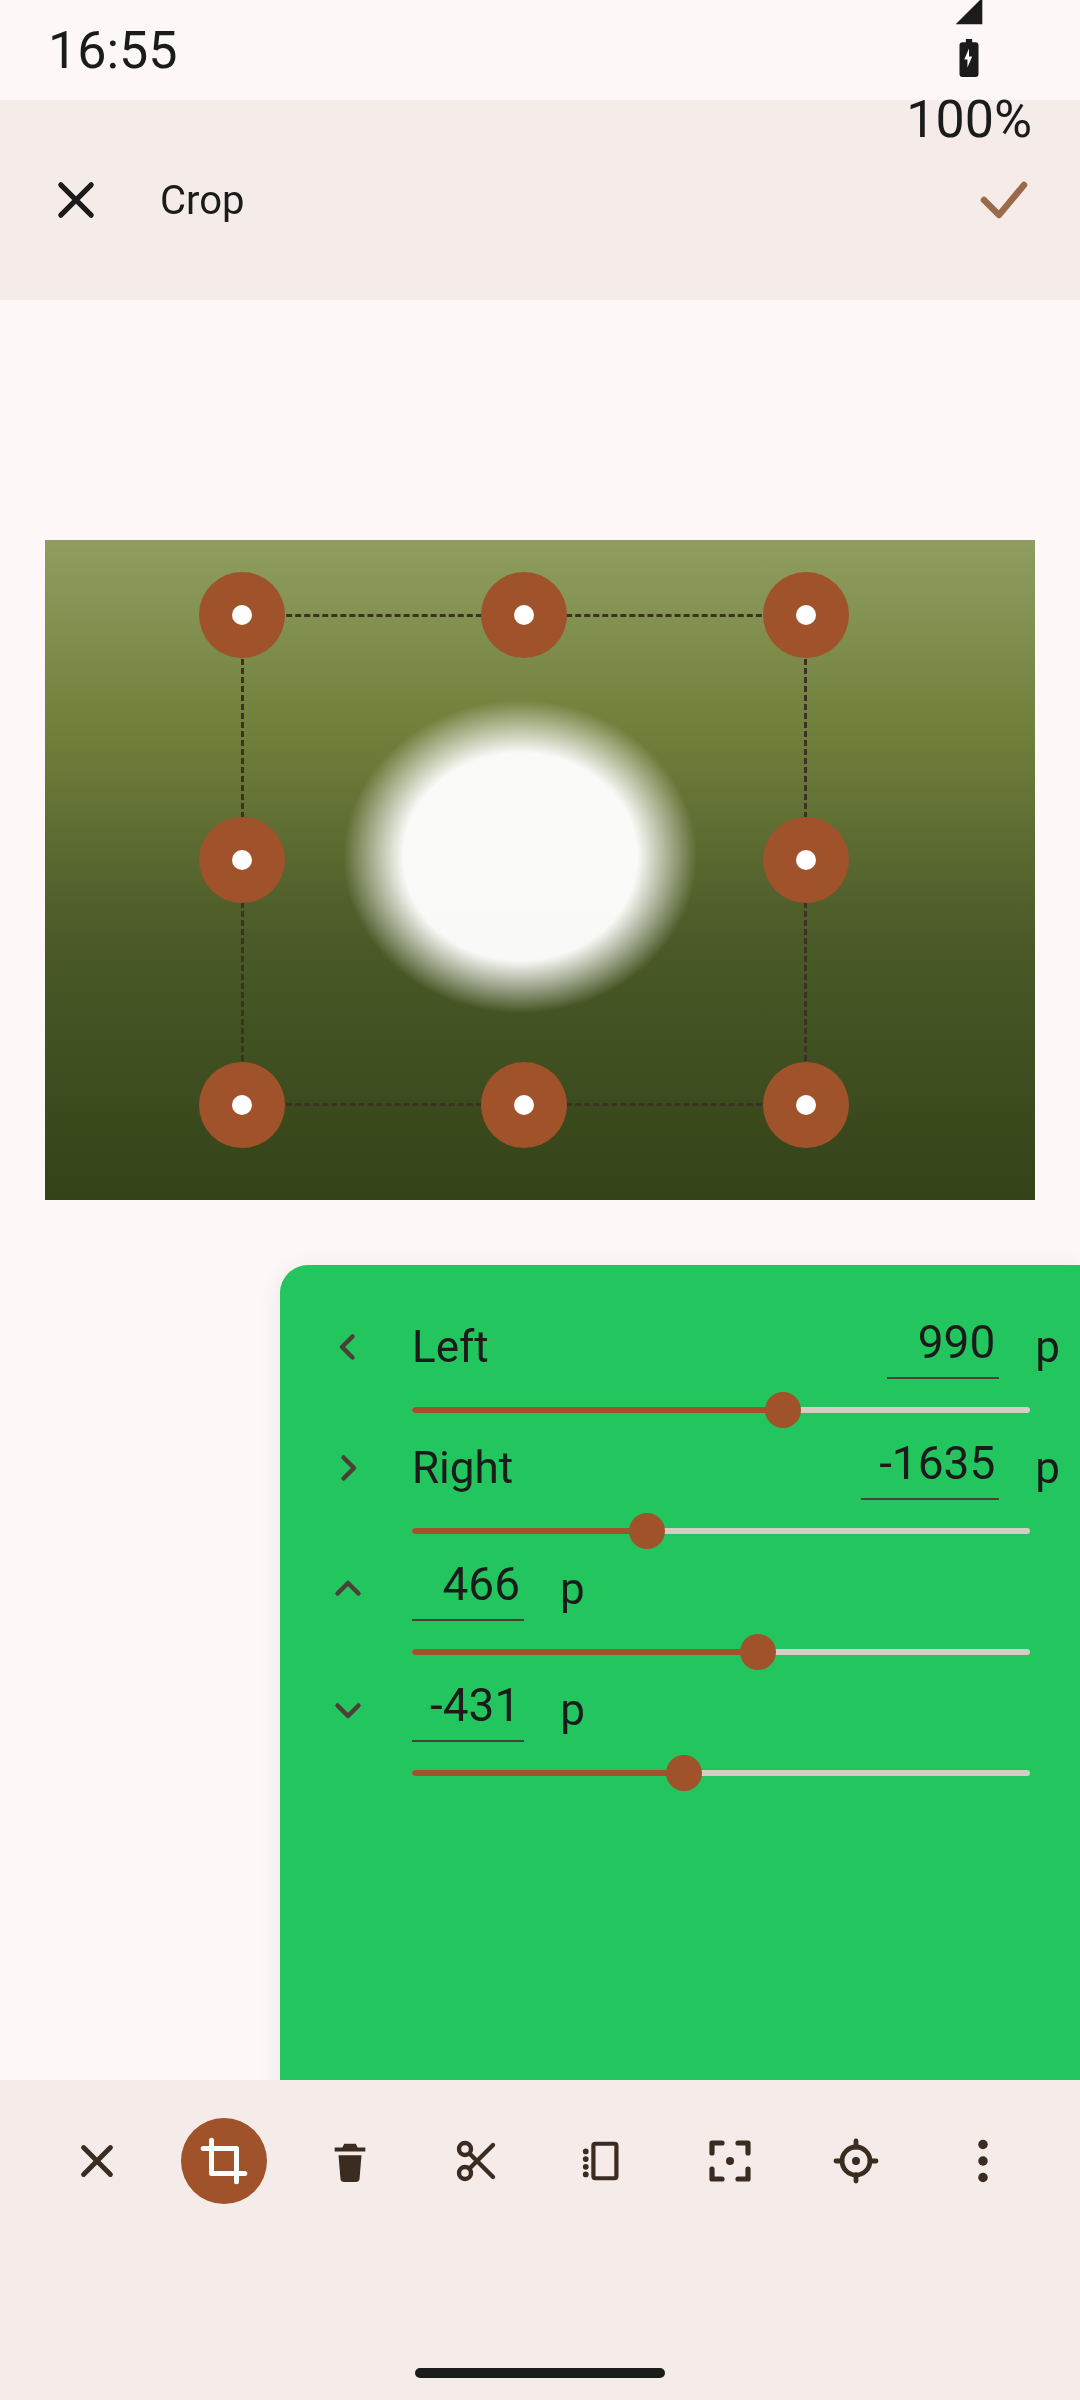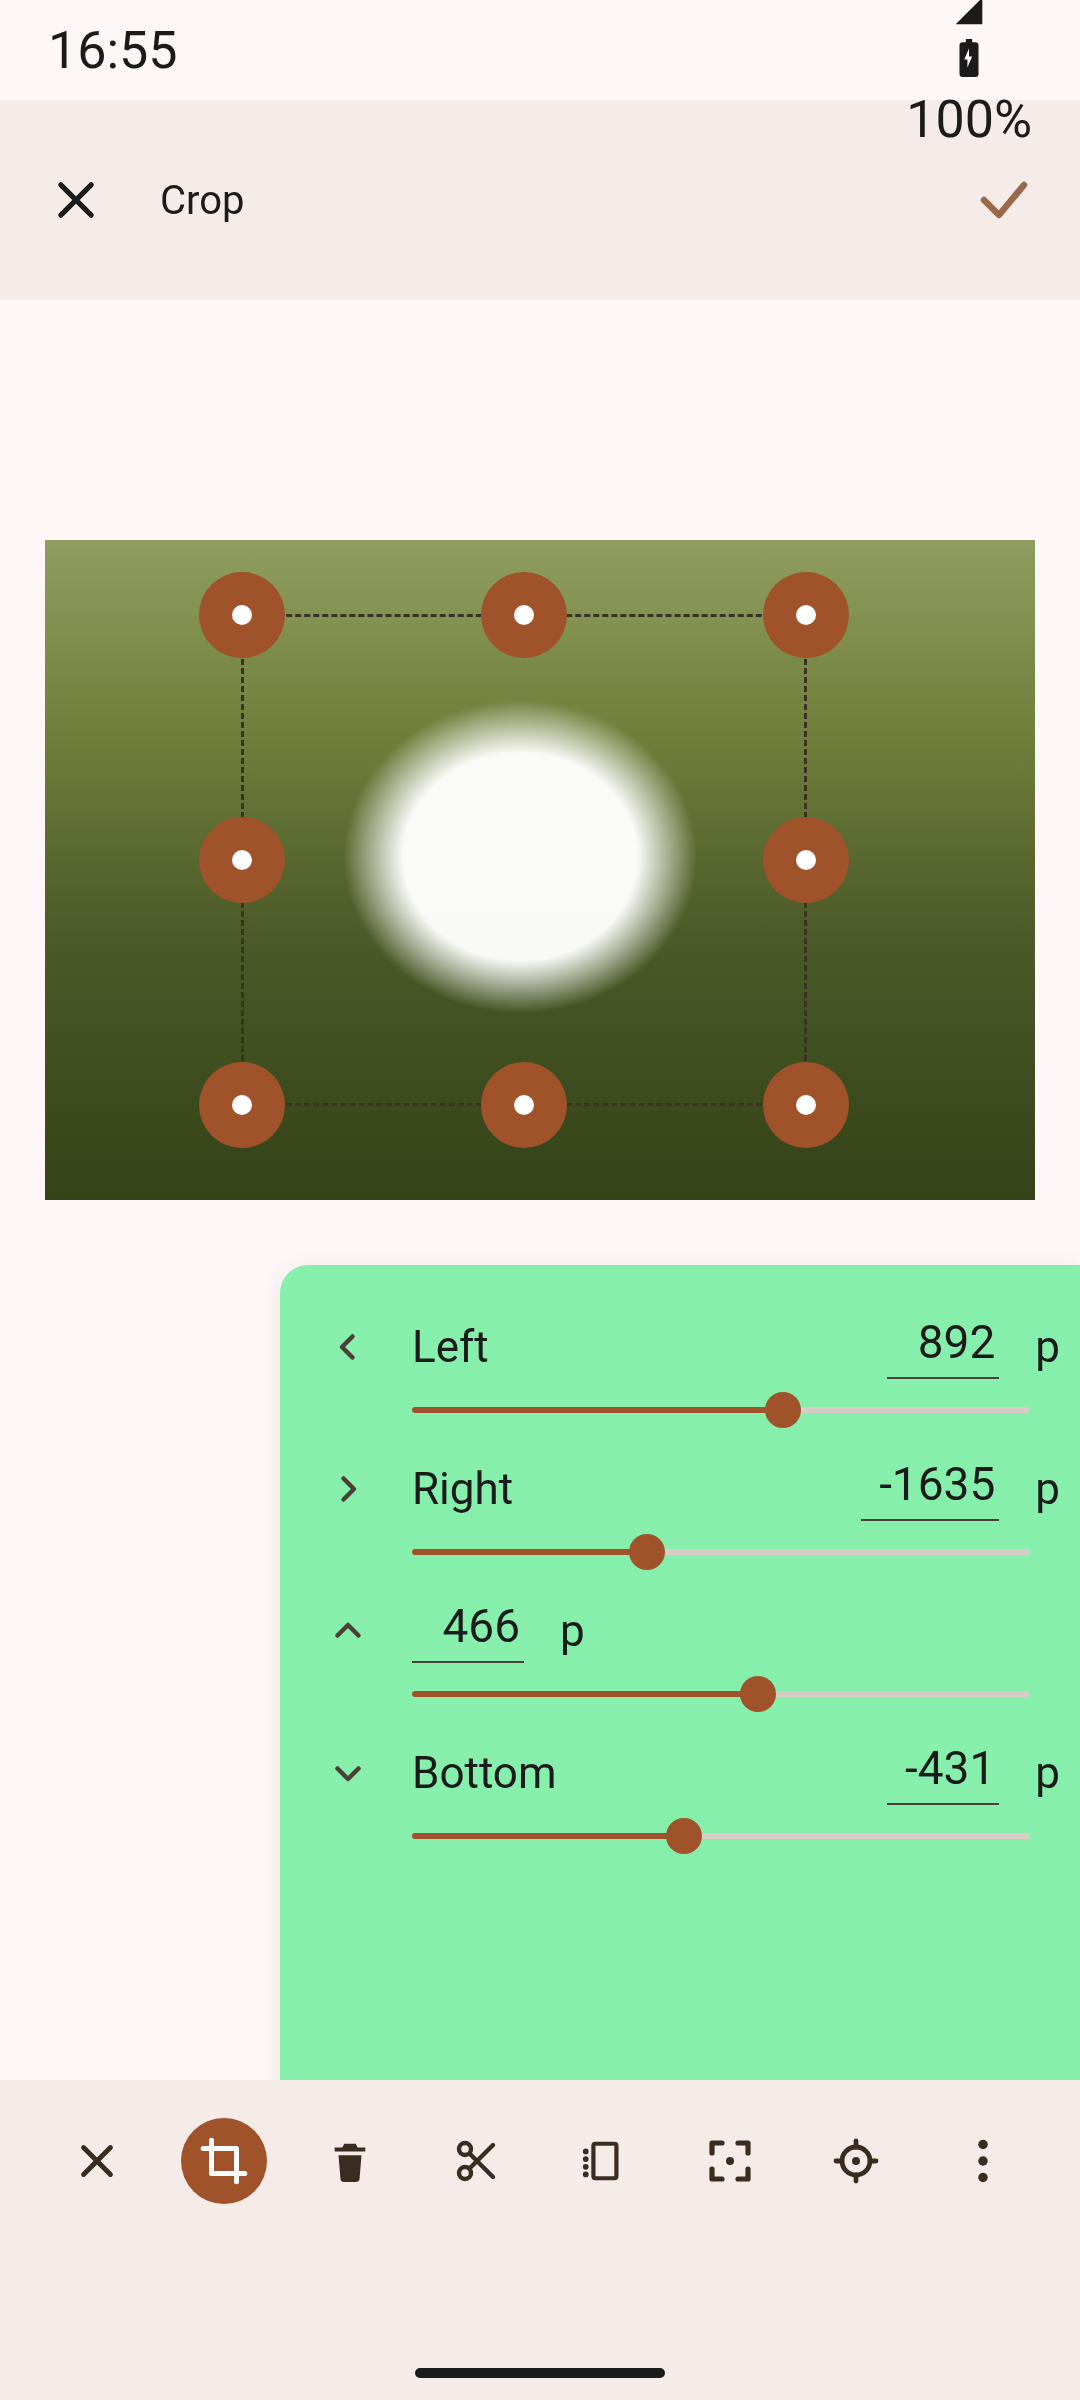--- a/index.html
+++ b/index.html
@@ -37,21 +37,21 @@
   .h-tl { left: -43px; top: -43px; }
   .h-tc { left: 50%; top: -43px; transform: translateX(-50%); }
   .h-tr { right: -43px; top: -43px; }
   .h-ml { left: -43px; top: 50%; transform: translateY(-50%); }
   .h-mr { right: -43px; top: 50%; transform: translateY(-50%); }
   .h-bl { left: -43px; bottom: -43px; }
   .h-bc { left: 50%; bottom: -43px; transform: translateX(-50%); }
   .h-br { right: -43px; bottom: -43px; }
 
   
-  .crop-panel { position: absolute; top: 1265px; right: 0; width: 800px; height: 880px; background: #86efac; border-top-left-radius: 28px; padding: 50px 20px 0 40px; box-shadow: 0 4px 24px rgba(0,0,0,0.08); display: flex; flex-direction: column; gap: 24px; }
+  .crop-panel { position: absolute; top: 1265px; right: 0; width: 800px; height: 880px; background: #22c55e; border-top-left-radius: 28px; padding: 50px 20px 0 40px; box-shadow: 0 4px 24px rgba(0,0,0,0.08); display: flex; flex-direction: column; gap: 3px; }
   .crop-row { display: flex; flex-direction: column; gap: 8px; }
   .crop-head { display: flex; align-items: center; gap: 36px; }
   .crop-head .chev { width: 56px; display: flex; align-items: center; justify-content: center; color: #4b3f37; }
   .crop-head .label { flex: 1; font-size: 44px; color: #1b1b1b; }
   .crop-head .value-wrap { display: flex; align-items: baseline; gap: 8px; border-bottom: 2px solid #4b3f37; padding: 0 4px 8px 18px; min-width: 112px; justify-content: flex-end; }
   .crop-head .value { font-size: 46px; color: #1b1b1b; text-align: right; }
   .crop-head .unit { font-size: 44px; color: #1b1b1b; }
   .slider-wrap { padding-left: 92px; padding-right: 30px; }
   .slider { position: relative; height: 46px; display: flex; align-items: center; }
   .track-bg { position: absolute; left: 0; right: 0; height: 6px; background: #d8cdc6; border-radius: 3px; }
@@ -144,21 +144,21 @@
 
   <div class="crop-row">
     <div class="crop-head">
       <div class="chev">
         <svg width="36" height="36" viewBox="0 0 24 24" fill="none" stroke="currentColor" stroke-width="3" stroke-linecap="round" stroke-linejoin="round">
             <path d="M15 5l-7 7 7 7"></path>
           </svg>
       </div>
       <div class="label">Left</div>
       <div class="value-wrap">
-        <span class="value">892</span>
+        <span class="value">990</span>
       </div>
       <span class="unit">p</span>
     </div>
     <div class="slider-wrap">
       <div class="slider">
         <div class="track-bg"></div>
         <div class="track-fg" style="width: 60%;"></div>
         <div class="thumb" style="left: 60%;"></div>
       </div>
     </div>
@@ -207,21 +207,20 @@
     </div>
   </div>
 
   <div class="crop-row">
     <div class="crop-head">
       <div class="chev">
         <svg width="36" height="36" viewBox="0 0 24 24" fill="none" stroke="currentColor" stroke-width="3" stroke-linecap="round" stroke-linejoin="round">
             <path d="M5 9l7 7 7-7"></path>
           </svg>
       </div>
-      <div class="label">Bottom</div>
       <div class="value-wrap">
         <span class="value">-431</span>
       </div>
       <span class="unit">p</span>
     </div>
     <div class="slider-wrap">
       <div class="slider">
         <div class="track-bg"></div>
         <div class="track-fg" style="width: 44%;"></div>
         <div class="thumb" style="left: 44%;"></div>

